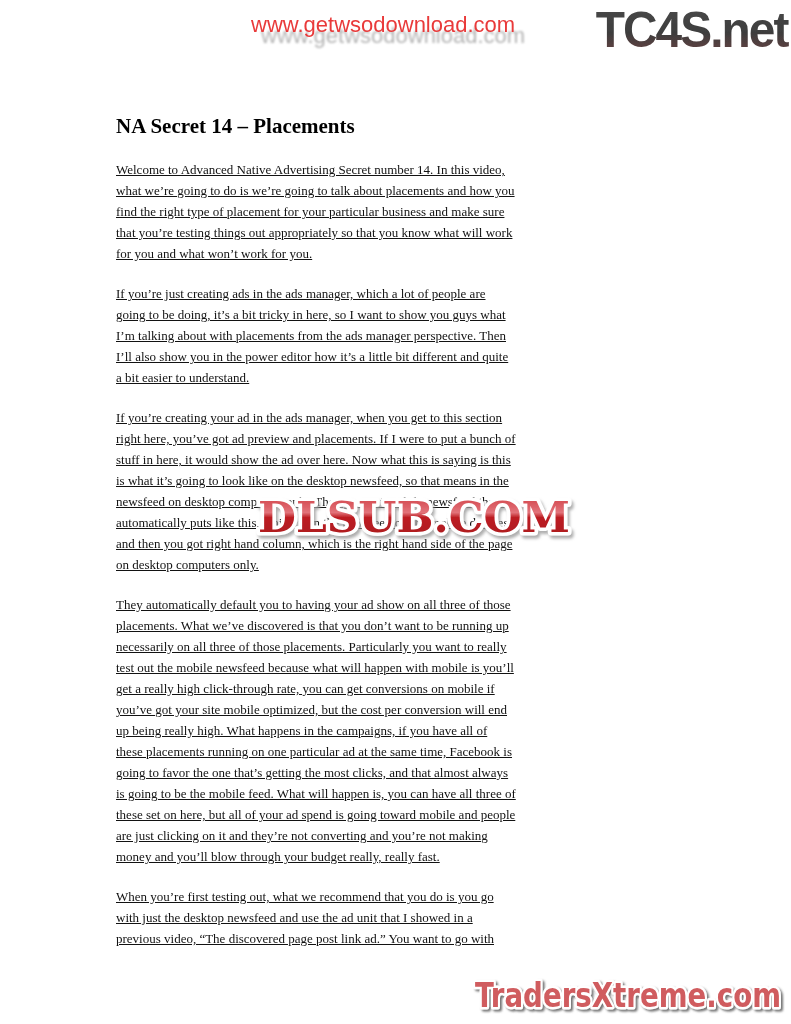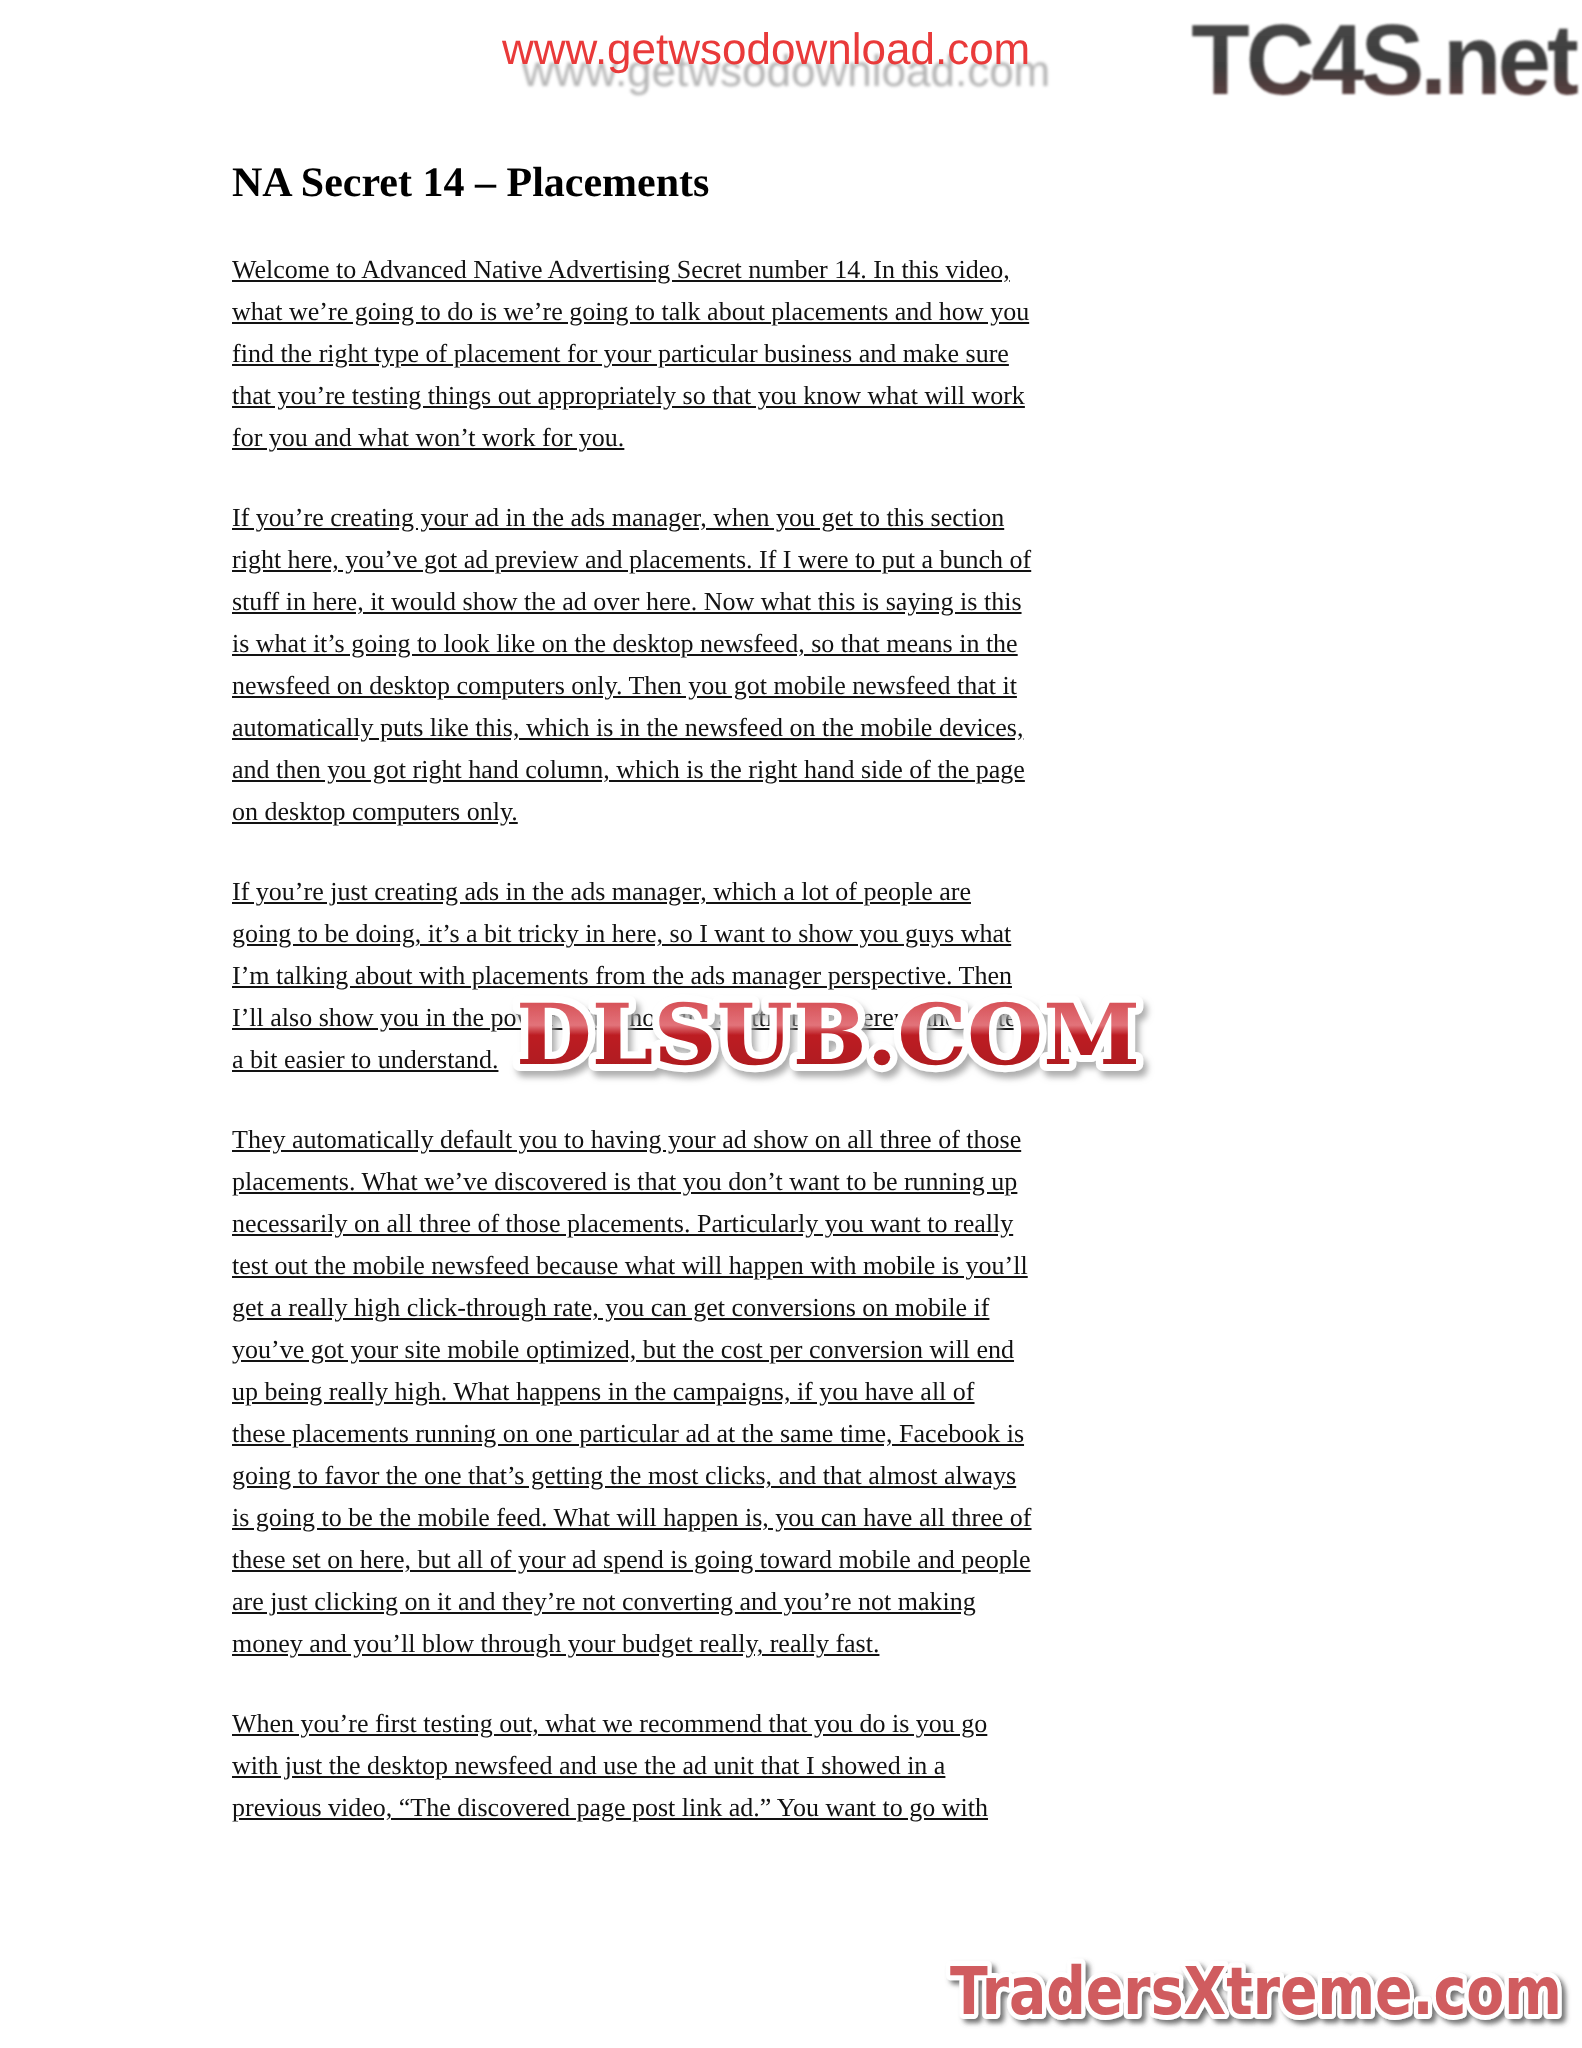--- a/index.html
+++ b/index.html
@@ -11,21 +11,21 @@
   
   .url-wm { position:absolute; top:10px; left:0; width:100%; height:52px;
             font-family:"Liberation Sans", sans-serif; font-size:22px; }
   .url-wm .echo { position:absolute; left:261px; top:13px; color:#b4b4b4; filter:blur(0.8px); }
   .url-wm .red  { position:absolute; left:251px; top:2px;  color:#e93a3a; filter:blur(0.3px); }
 
   
   .tc4s { position:absolute; top:2px; right:1px; }
 
   
-  .content { position:absolute; left:116px; top:80px; width:600px; color:#121212; }
+  .content { position:absolute; left:116px; top:115px; width:600px; color:#121212; }
   .content h1 { margin:0 0 22px 0; font-size:21px; line-height:22px; font-weight:bold; color:#000; }
   .content p  { margin:0 0 19px 0; font-size:13px; line-height:21px; white-space:pre-line;text-decoration:underline; }
 
   
   .dlsub { position:absolute; left:247px; top:487px; }
   
   .footer-logo { position:absolute; right:0px; bottom:3px; }
 </style>
 </head>
 <body>
@@ -53,33 +53,33 @@
     </g>
   </svg>
 
   <div class="content">
     <h1>NA Secret 14 – Placements</h1>
     <p>Welcome to Advanced Native Advertising Secret number 14. In this video,
 what we’re going to do is we’re going to talk about placements and how you
 find the right type of placement for your particular business and make sure
 that you’re testing things out appropriately so that you know what will work
 for you and what won’t work for you.</p>
+    <p>If you’re just creating ads in the ads manager, which a lot of people are
+going to be doing, it’s a bit tricky in here, so I want to show you guys what
+I’m talking about with placements from the ads manager perspective. Then
+I’ll also show you in the power editor how it’s a little bit different and quite
+a bit easier to understand.</p>
     <p>If you’re creating your ad in the ads manager, when you get to this section
 right here, you’ve got ad preview and placements. If I were to put a bunch of
 stuff in here, it would show the ad over here. Now what this is saying is this
 is what it’s going to look like on the desktop newsfeed, so that means in the
 newsfeed on desktop computers only. Then you got mobile newsfeed that it
 automatically puts like this, which is in the newsfeed on the mobile devices,
 and then you got right hand column, which is the right hand side of the page
 on desktop computers only.</p>
-    <p>If you’re just creating ads in the ads manager, which a lot of people are
-going to be doing, it’s a bit tricky in here, so I want to show you guys what
-I’m talking about with placements from the ads manager perspective. Then
-I’ll also show you in the power editor how it’s a little bit different and quite
-a bit easier to understand.</p>
     <p>They automatically default you to having your ad show on all three of those
 placements. What we’ve discovered is that you don’t want to be running up
 necessarily on all three of those placements. Particularly you want to really
 test out the mobile newsfeed because what will happen with mobile is you’ll
 get a really high click-through rate, you can get conversions on mobile if
 you’ve got your site mobile optimized, but the cost per conversion will end
 up being really high. What happens in the campaigns, if you have all of
 these placements running on one particular ad at the same time, Facebook is
 going to favor the one that’s getting the most clicks, and that almost always
 is going to be the mobile feed. What will happen is, you can have all three of

